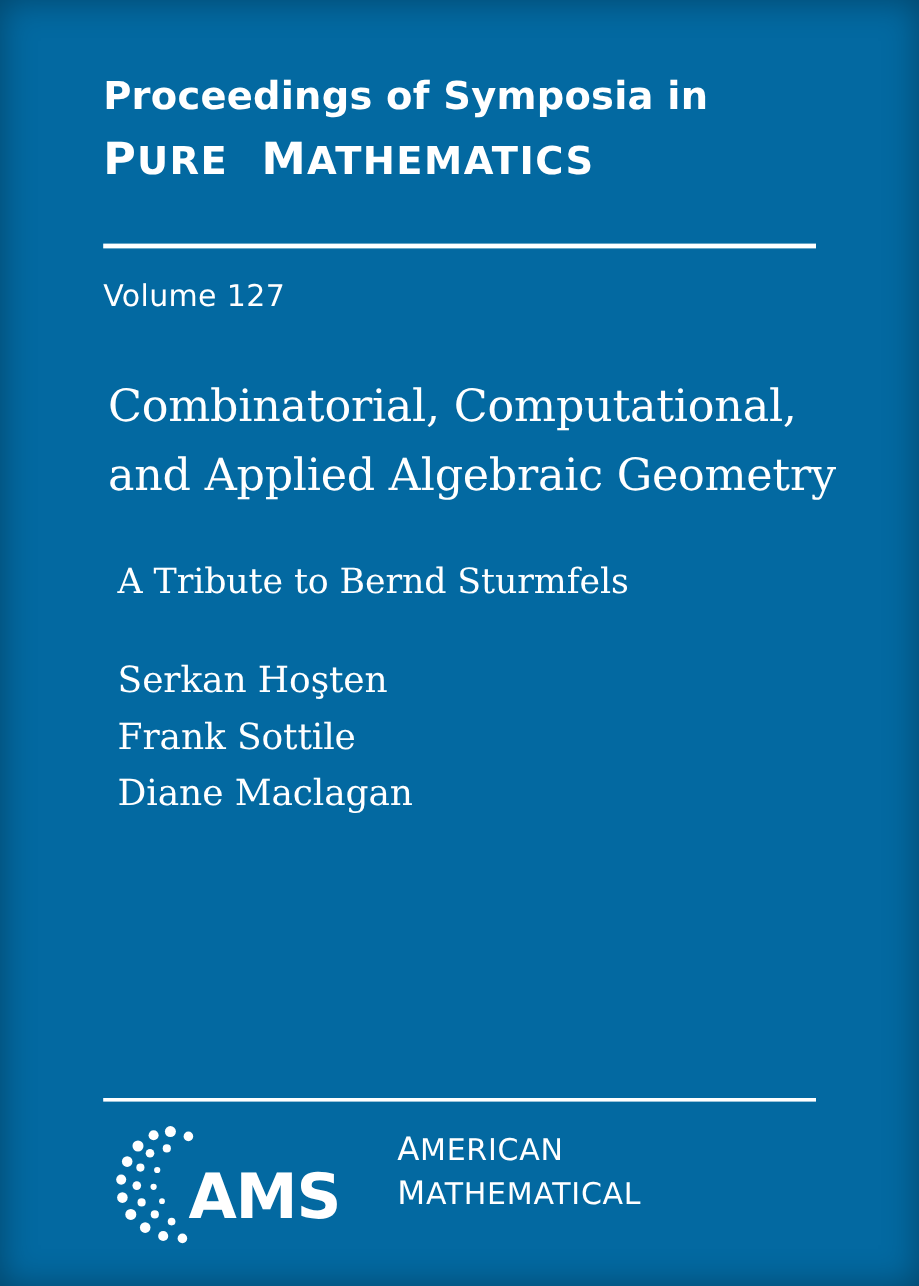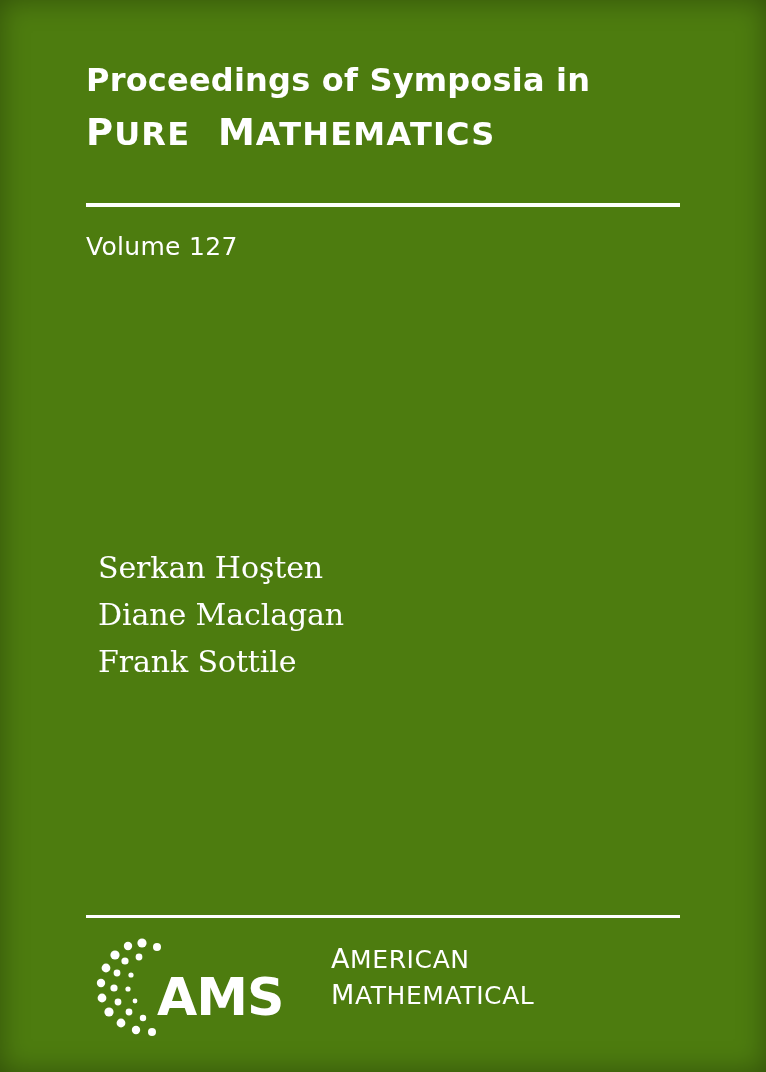--- a/index.html
+++ b/index.html
@@ -10,21 +10,21 @@
   body {
     width: 766px;
     height: 1072px;
     overflow: hidden;
     font-family: "Liberation Sans", sans-serif;
   }
   #cover {
     position: relative;
     width: 766px;
     height: 1072px;
-    background: #4d7c0f;
+    background: #0369a1;
     box-sizing: border-box;
     overflow: hidden;
   }
   
   #cover::after {
     content: "";
     position: absolute;
     inset: 0;
     pointer-events: none;
     box-shadow: inset 0 0 28px rgba(0,0,0,0.35);
@@ -156,25 +156,30 @@
 
   <div class="series-block">
     <div class="series-line1">Proceedings of Symposia in</div>
     <div class="series-line2"><span>P</span><span class="small">URE</span>&nbsp;&nbsp;<span>M</span><span class="small">ATHEMATICS</span></div>
   </div>
 
   <div class="rule" id="rule-top"></div>
 
   <div class="volume">Volume 127</div>
 
+  <div class="title-block">
+    <div class="title-line">Combinatorial, Computational,</div>
+    <div class="title-line">and Applied Algebraic Geometry</div>
+    <div class="subtitle">A Tribute to Bernd Sturmfels</div>
+  </div>
 
   <div class="editors">
     <div class="editor-name">Serkan Hoşten</div>
+    <div class="editor-name">Frank Sottile</div>
     <div class="editor-name">Diane Maclagan</div>
-    <div class="editor-name">Frank Sottile</div>
   </div>
 
   <div class="rule" id="rule-bottom"></div>
 
   <div class="logo-area">
     <div class="ams-mark">
       <svg width="190" height="105" viewBox="0 0 190 105" xmlns="http://www.w3.org/2000/svg" aria-hidden="true">
 
         <g fill="#ffffff">
           <circle cx="47" cy="8" r="4.6"></circle>

